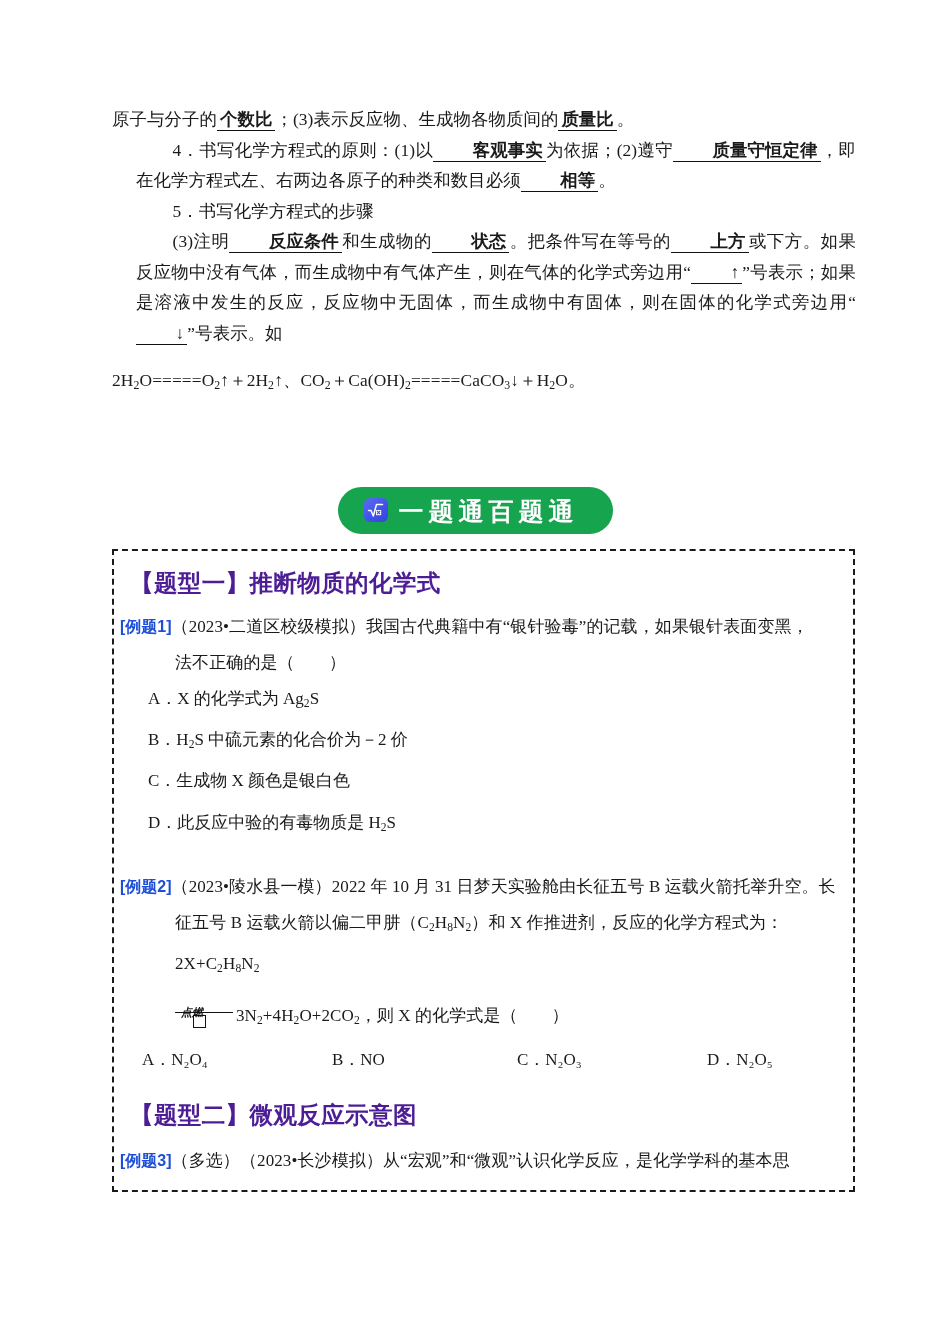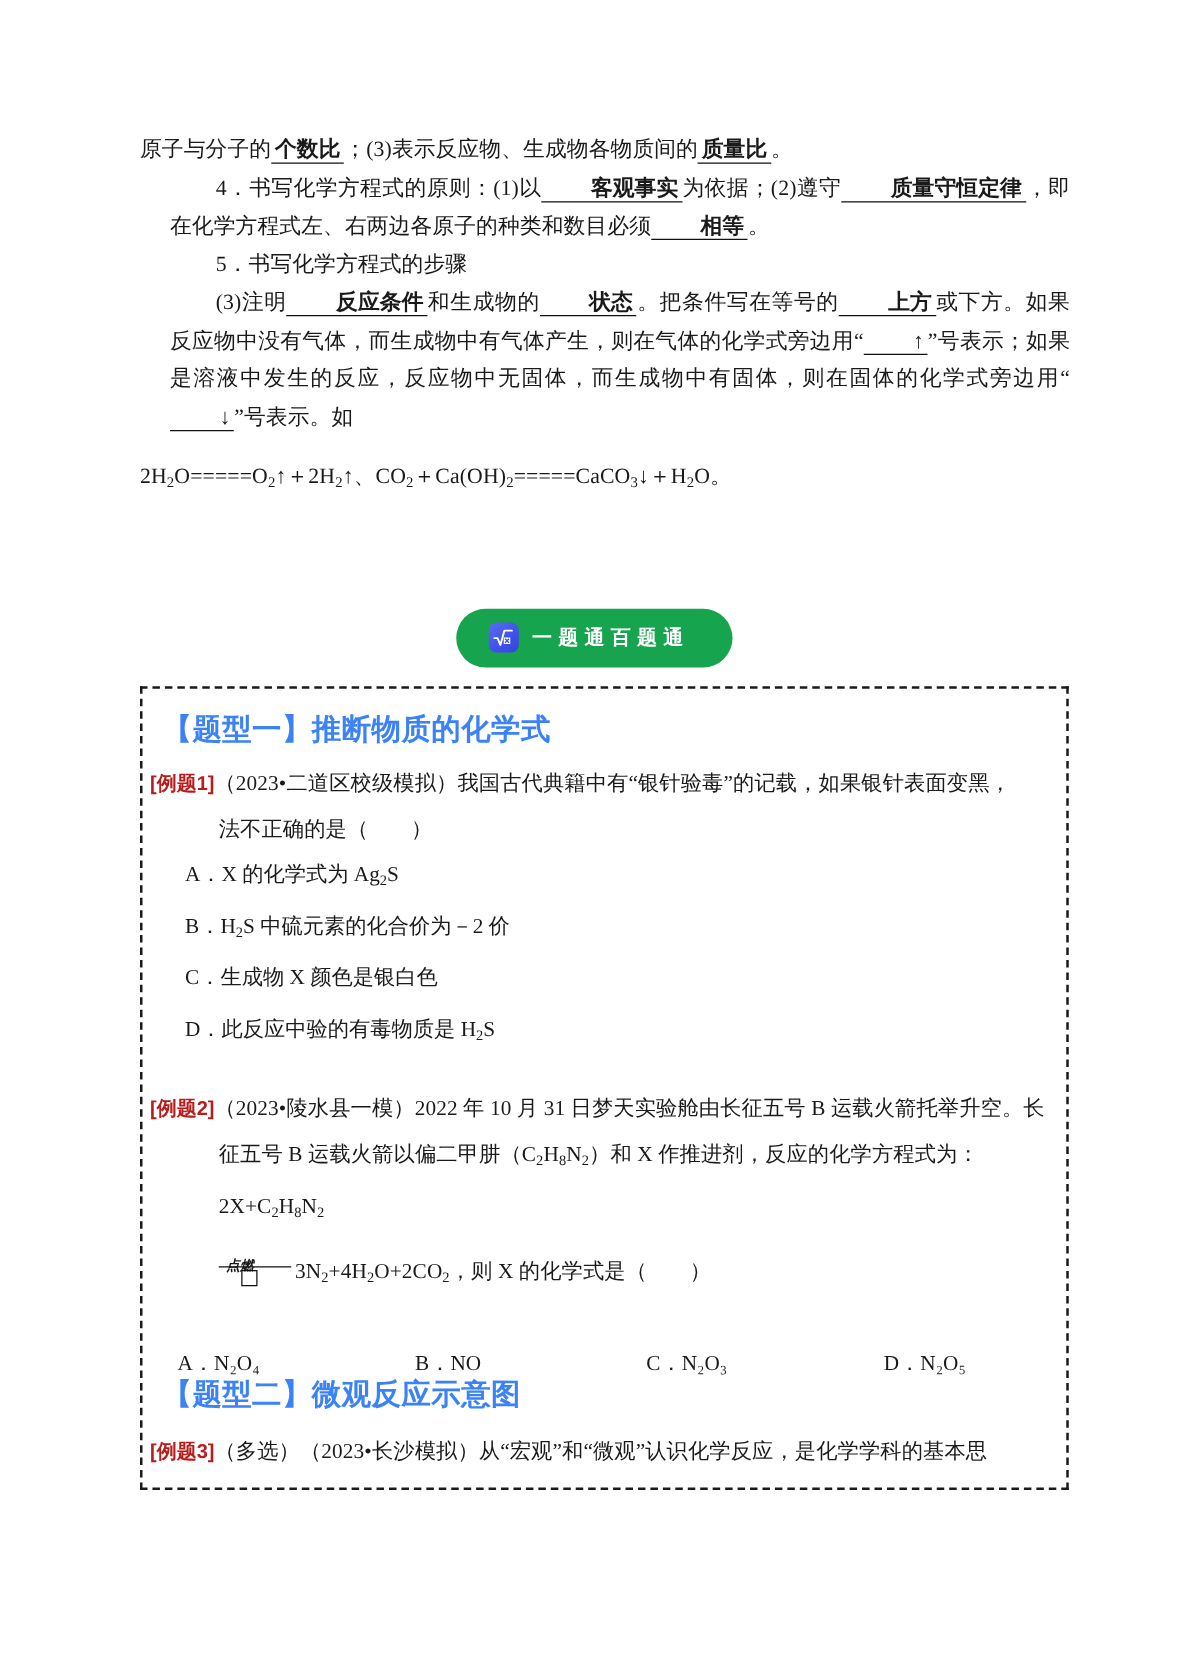--- a/index.html
+++ b/index.html
@@ -83,21 +83,21 @@
     display: inline-flex;
     align-items: center;
     justify-content: center;
     flex: 0 0 auto;
   }
   .badge-icon svg { display: block; }
   .badge-text {
     color: #ffffff;
     font-family: "Liberation Sans", sans-serif;
     font-weight: bold;
-    font-size: 16px;
+    font-size: 25px;
     letter-spacing: 5px;
     white-space: nowrap;
     line-height: 24px;
     padding-top: 1px;
   }
 
   
   .exbox {
     position: absolute;
     left: 112px;
@@ -110,29 +110,29 @@
   .exbox-inner {
     position: relative;
     width: 100%;
     height: 100%;
   }
 
   .type-head {
     font-family: "Liberation Sans", sans-serif;
     font-weight: bold;
     font-size: 23.5px;
-    color: #3b82f6;
+    color: #4c1d95;
     letter-spacing: 0.4px;
     padding: 0;
   }
   .type-head-1 { position: absolute; left: 16px; top: 16px; }
   .type-head-2 { position: absolute; left: 16px; top: 548px; }
 
   .exlabel {
-    color: #b91c1c;
+    color: #1d4ed8;
     font-family: "Liberation Sans", sans-serif;
     font-weight: bold;
     font-size: 16px;
     letter-spacing: 0px;
     white-space: nowrap;
     text-align: center;
   }
 
   .qblock { position: absolute; font-size: 17px; line-height: 36px; }
   .q-body {
@@ -152,21 +152,21 @@
   
   .optrow {
     position: absolute;
     left: 28px;
     top: 494px;
     width: 700px;
     font-size: 17px;
     line-height: 30px;
   }
   .optrow span { display: inline-block; }
-  .oc1 { width: 190px; margin-top: 31px; }
+  .oc1 { width: 190px; }
   .oc2 { width: 185px; }
   .oc3 { width: 190px; }
 
   
   .cond {
     display: inline-block;
     vertical-align: -18px;
     position: relative;
     width: 60px;
     height: 52px;

